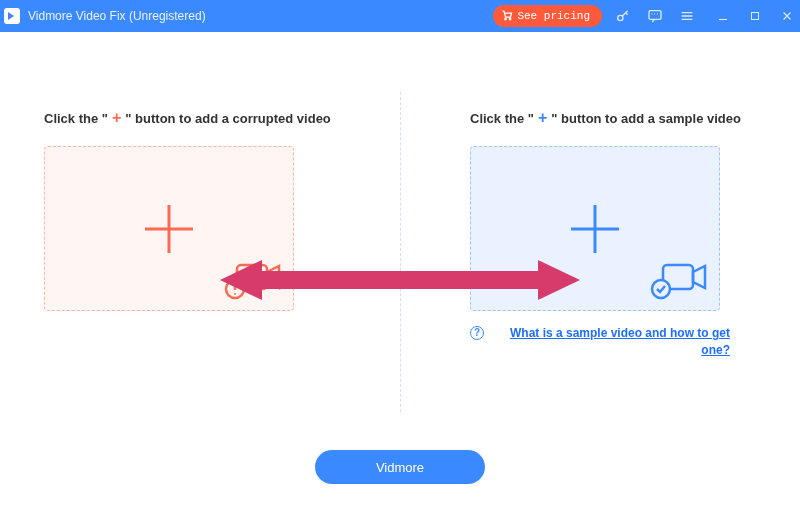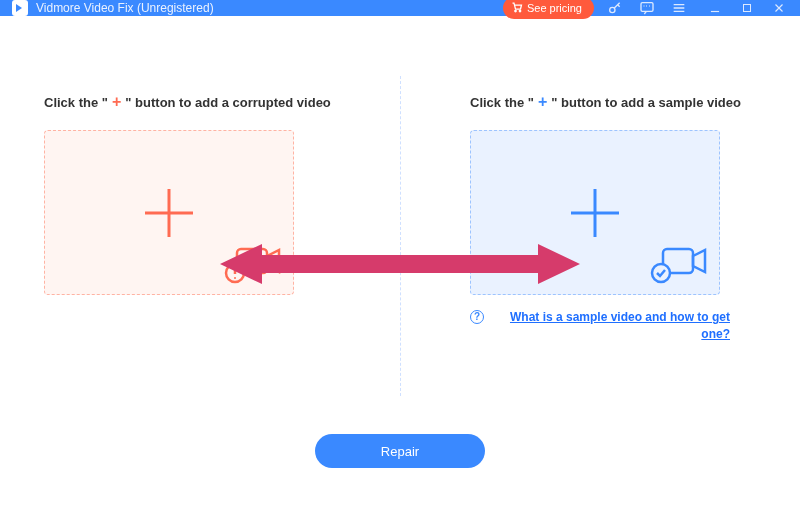--- a/index.html
+++ b/index.html
@@ -6,25 +6,25 @@
   body {
     font-family: -apple-system, BlinkMacSystemFont, "Segoe UI", Arial, sans-serif;
     font-size: 13px;
     background: #fff;
     width: 800px;
     height: 512px;
     overflow: hidden;
     position: relative;
   }
   .titlebar {
-    height: 16px;
+    height: 32px;
     background: #3a89ff;
     display: flex;
     align-items: center;
-    padding: 0 12px;
+    padding: 0 4px;
     color: #fff;
   }
   .titlebar-logo {
     width: 16px; height: 16px;
     background: #fff;
     border-radius: 3px;
     margin-right: 8px;
     position: relative;
   }
   .titlebar-logo::before {
@@ -41,20 +41,21 @@
     background: #ff5a3c;
     color: #fff;
     border-radius: 14px;
     height: 22px;
     padding: 0 12px 0 8px;
     display: flex;
     align-items: center;
     font-size: 11px;
     gap: 4px;
     cursor: pointer;
+    font-family: Liberation Mono, monospace;
   }
   .titlebar-icons { display: flex; gap: 14px; margin-left: 12px; align-items:center; }
   .tb-icon { width: 18px; height: 18px; display:flex; align-items:center; justify-content:center; color:#dce9ff; cursor:pointer; }
   .tb-icon svg { display:block; }
   .win-ctrl { display:flex; gap:14px; margin-left:18px; }
   .main {
     position: relative;
     height: 480px;
     display: flex;
   }
@@ -245,15 +246,15 @@
       <div class="help-icon">?</div>
       <a class="help-link">What is a sample video and how to get one?</a>
     </div>
   </div>
 
   <svg class="arrow-overlay" viewBox="0 0 360 40">
     <polygon points="0,20 42,0 42,11 318,11 318,0 360,20 318,40 318,29 42,29 42,40" fill="#d63b6b"></polygon>
   </svg>
 
   <div class="repair-btn">
-    <span>Repair</span>
+    <span>Vidmore</span>
   </div>
 </div>
 
 </body></html>

